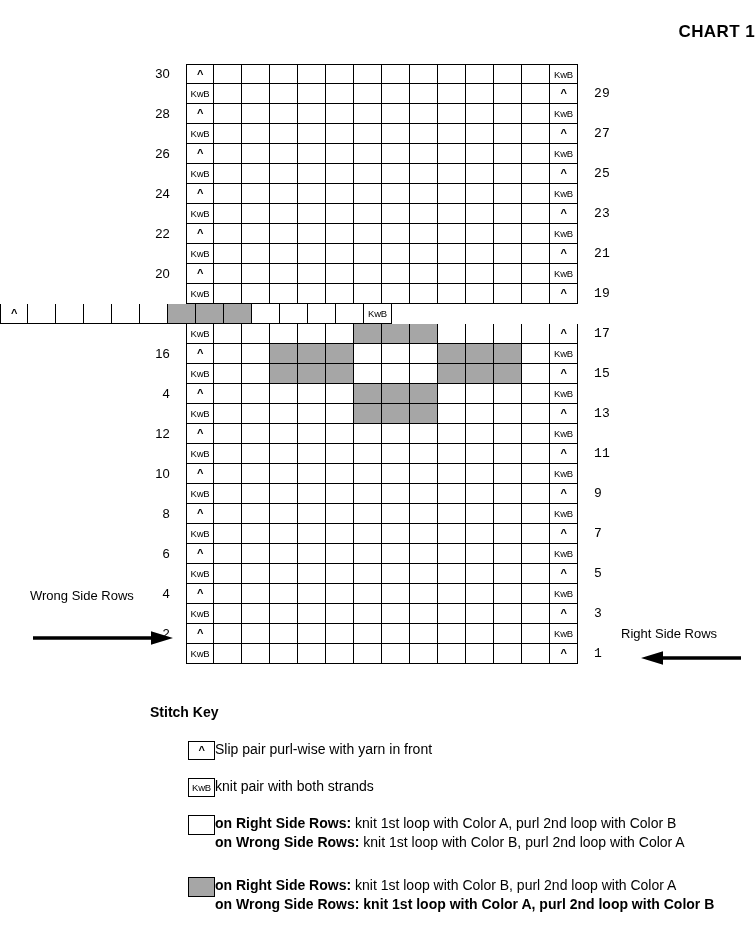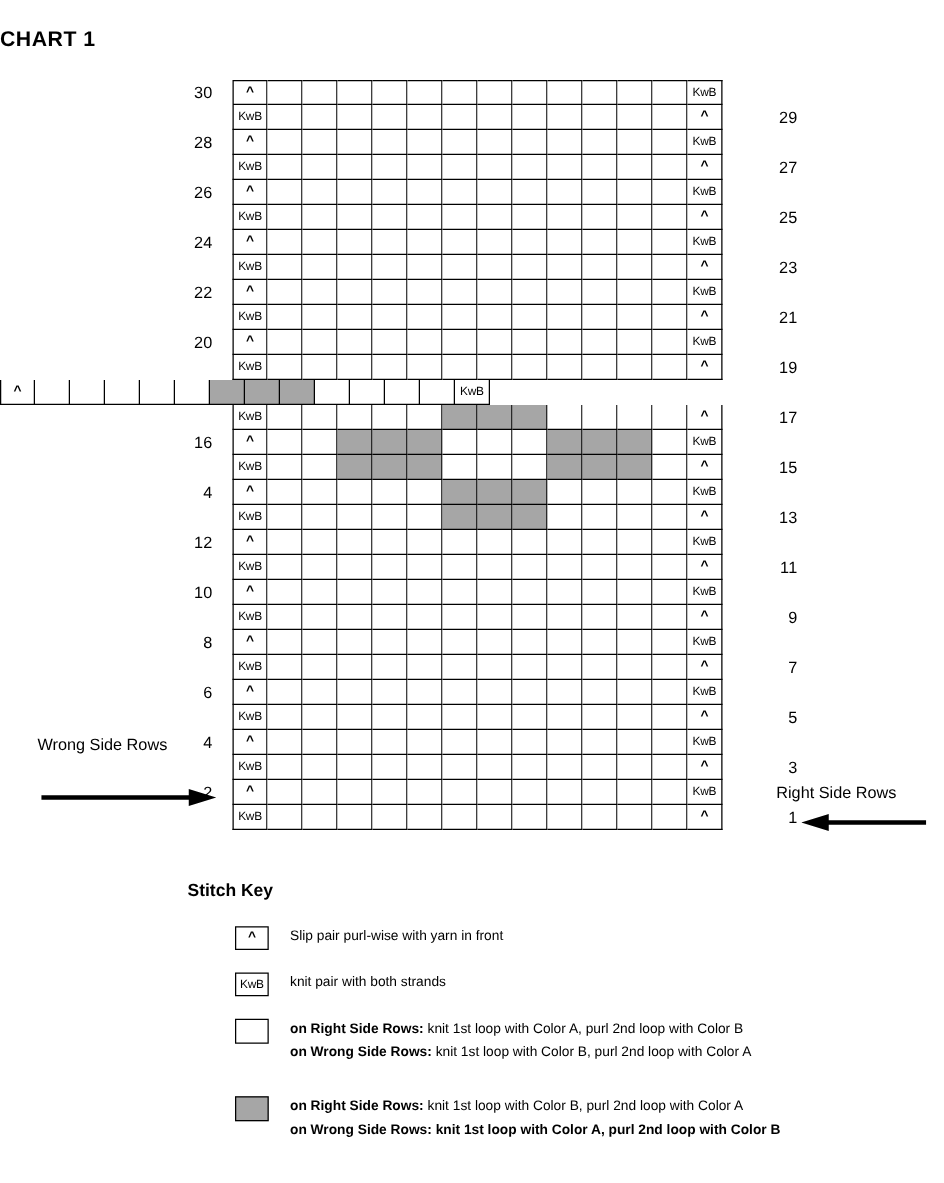--- a/index.html
+++ b/index.html
@@ -15,21 +15,21 @@
     position: relative;
     overflow: hidden;
   }
 
   
   #chart-title {
     position: absolute;
     top: 22px;
     left: 0;
     width: 755px;
-    text-align: left;
+    text-align: right;
     font-size: 17px;
     font-weight: bold;
     letter-spacing: 0.4px;
   }
 
   
   #chart-area {
     position: absolute;
     left: 0;
     top: 64px;
@@ -47,26 +47,27 @@
     text-align: right;
     padding-right: 16px;
     box-sizing: border-box;
     font-size: 13px;
     line-height: 20px;
     letter-spacing: 0.2px;
   }
 
   .num-right {
     width: 60px;
-    text-align: right;
+    text-align: left;
     padding-left: 16px;
     box-sizing: border-box;
     font-size: 13px;
     line-height: 20px;
     letter-spacing: 0.2px;
+    font-family: Liberation Mono, monospace;
   }
 
   .grid-strip {
     display: flex;
     width: 392px;
   }
 
   .cell {
     width: 28px;
     height: 20px;
@@ -125,22 +126,21 @@
     font-size: 9.5px;
     line-height: 17px;
     text-align: center;
     letter-spacing: -0.2px;
     flex: 0 0 auto;
     margin-top: 1px;
   }
   .key-swatch.shaded { background: #a6a6a6; }
   .key-swatch .caret { font-size: 11px; font-weight: bold; }
   .key-text {
-    margin-left: 17px;
-    font-size: 11px;
+    font-size: 14px;
     line-height: 19px;
   }
   .key-text .ln { display: block; white-space: nowrap; }
   .key-text b { font-weight: bold; }
   .key-row.tall { margin-bottom: 24px; }
   .key-row.tall2 { margin-bottom: 0; }
   .key-swatch.plain { height: 20px; }
 </style>
 </head>
 <body>

